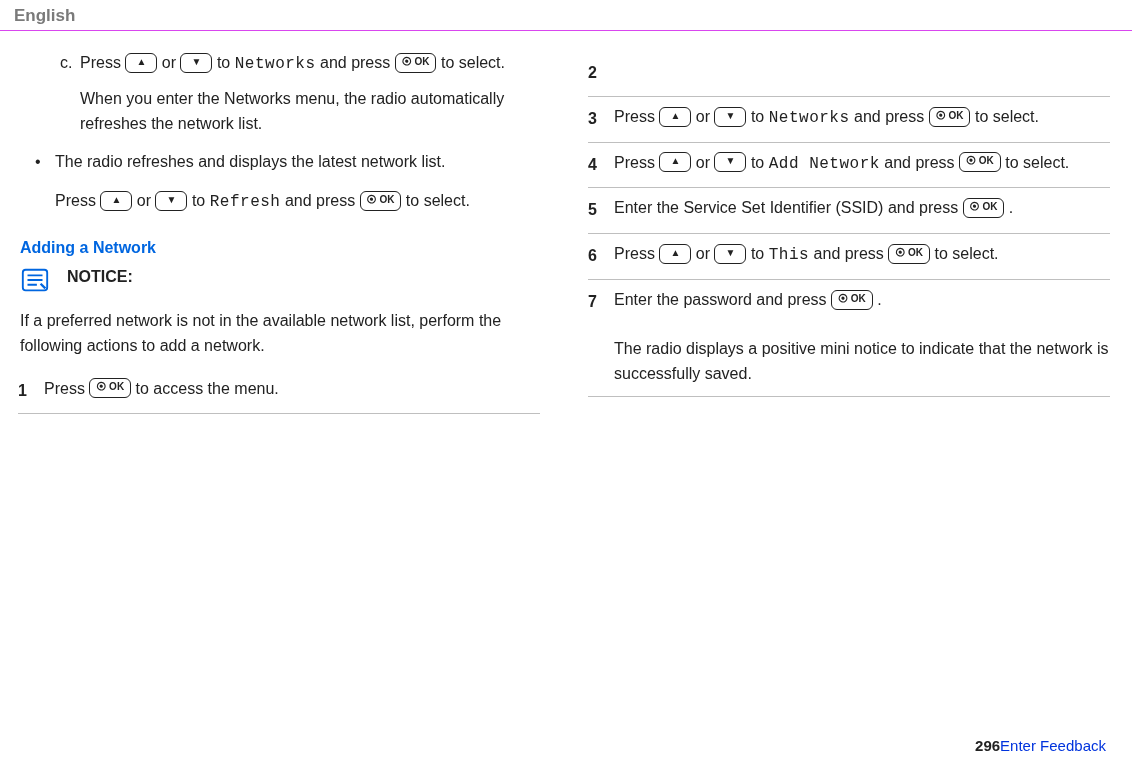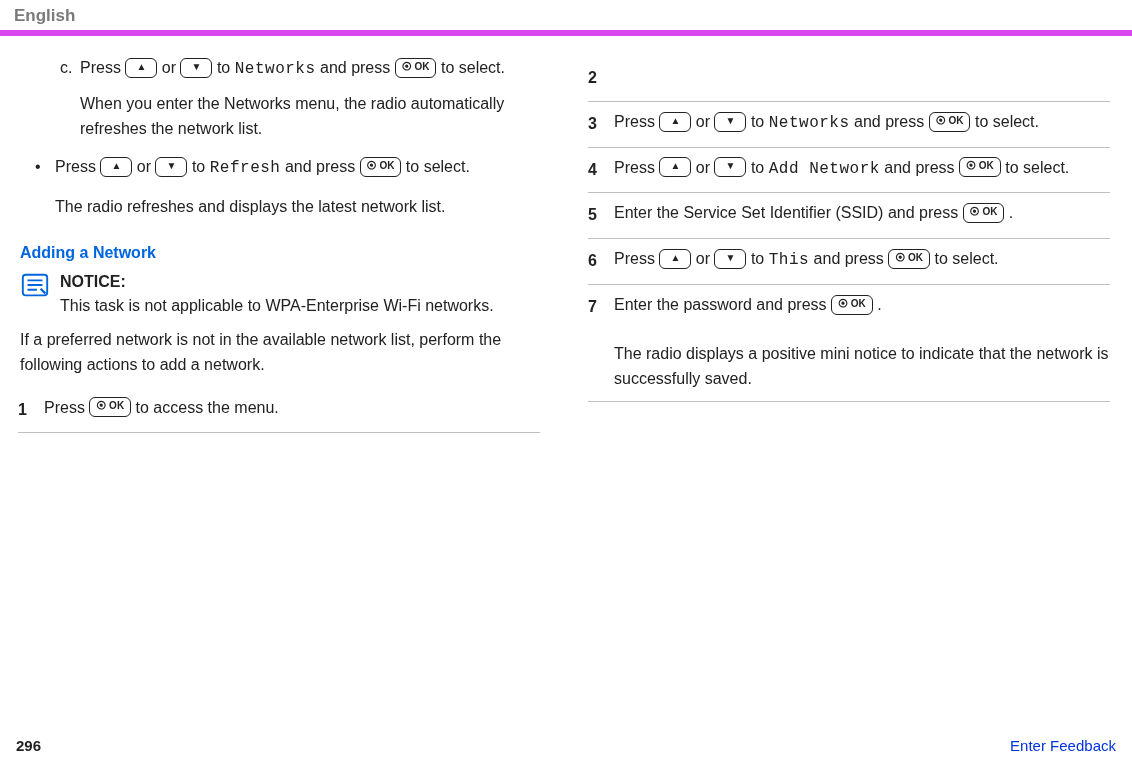--- a/index.html
+++ b/index.html
@@ -11,21 +11,21 @@
     width: 1132px;
     height: 762px;
     box-sizing: border-box;
     position: relative;
   }
   .header {
     padding: 6px 14px 4px 14px;
     color: #7a7a7a;
     font-weight: bold;
     font-size: 17px;
-    border-bottom: 6px solid #d946ef;
+    border-bottom: 1px solid #d946ef;
   }
   .columns {
     display: flex;
     flex-direction: row;
     padding: 20px 10px 0 10px;
     gap: 40px;
   }
   .col {
     width: 530px;
   }
@@ -60,21 +60,21 @@
     color: #0066e0;
     font-size: 16px;
     font-weight: bold;
     margin: 24px 0 8px 0;
     padding-left: 10px;
   }
   .notice-row {
     display: flex;
     padding-left: 10px;
     margin-bottom: 10px;
-    gap: 10px;
+    gap: 17px;
   }
   .notice-icon svg {
     width: 30px;
     height: 30px;
   }
   .notice-text {
     line-height: 1.5;
   }
   .notice-text .bold {
     font-weight: bold;
@@ -128,22 +128,22 @@
   }
   .key.arrow {
     min-width: 18px;
   }
   .footer {
     position: absolute;
     bottom: 8px;
     left: 0;
     right: 0;
     display: flex;
-    justify-content: space-between;
-    padding: 0 16px;
+    justify-content: flex-end;
+    padding: 0 26px;
     font-size: 15px;
   }
   .page-num {
     color: #222;
     font-weight: bold;
   }
   .feedback {
     color: #0033dd;
   }
 </style>
@@ -168,47 +168,46 @@
       <span class="key">⦿ OK</span>
       <span> to select.</span>
       <div style="height:10px"></div>
       <div>When you enter the Networks menu, the radio automatically refreshes the network list.</div>
     </div>
 
     <div class="indent-bullet">
       <span class="bullet">•</span>
     </div>
 
+    <div class="sub">The radio refreshes and displays the latest network list.</div>
+
     <div class="sub">
       <span>Press </span>
       <span class="key arrow">▲</span>
       <span> or </span>
       <span class="key arrow">▼</span>
       <span> to </span>
       <span class="mono">Refresh</span>
       <span> and press </span>
       <span class="key">⦿ OK</span>
       <span> to select.</span>
     </div>
 
-    <div class="sub">The radio refreshes and displays the latest network list.</div>
-
     <h2 class="section">Adding a Network</h2>
 
     <div class="notice-row">
       <div class="notice-icon">
         <svg viewBox="0 0 32 32">
             <rect x="3" y="5" width="26" height="22" rx="3" fill="none" stroke="#0066e0" stroke-width="2"></rect>
             <path d="M8 11 L24 11 M8 16 L24 16 M8 21 L18 21" stroke="#0066e0" stroke-width="2"></path>
             <path d="M22 20 L27 25" stroke="#0066e0" stroke-width="2.5"></path>
           </svg>
       </div>
       <div class="notice-text">
         <span class="bold">NOTICE:</span><br>
-        <span>This task is not applicable to WPA-Enterprise Wi-Fi networks.</span>
       </div>
     </div>
 
     <div class="intro">If a preferred network is not in the available network list, perform the following actions to add a network.</div>
 
     <div class="step-row">
       <div class="step-num">1</div>
       <div class="step-body">
         <span>Press </span>
         <span class="key">⦿ OK</span>

